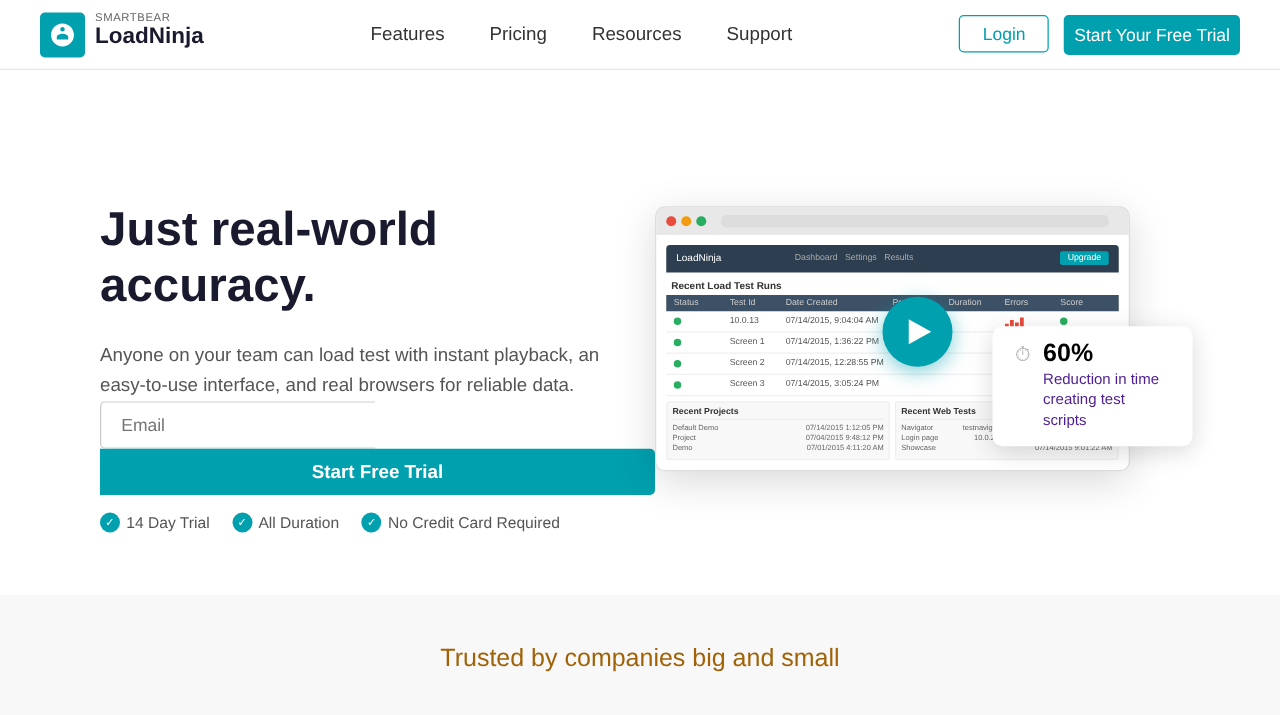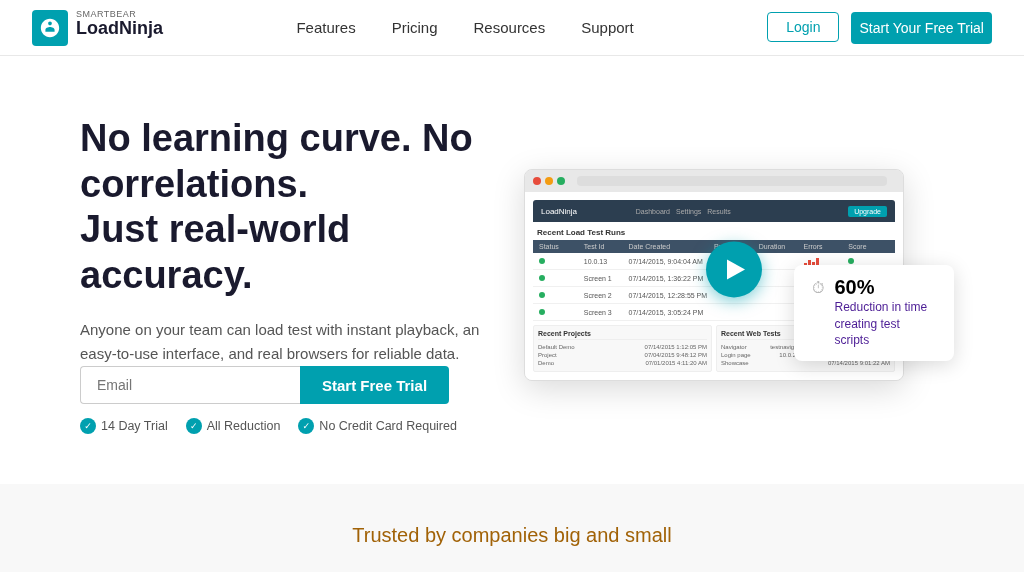--- a/index.html
+++ b/index.html
@@ -37,21 +37,21 @@
       display: flex; align-items: center; justify-content: space-between;
       padding: 60px 80px 50px 80px; min-height: 370px; background: #fff;
     }
     .hero-left { max-width: 460px; }
     .hero-headline {
       font-size: 38px; font-weight: 700; color: #1a1a2e; line-height: 1.2; margin-bottom: 20px;
     }
     .hero-sub {
       font-size: 15px; color: #555; line-height: 1.6; max-width: 400px;
     }
-    .hero-form { display: flex; gap: 0; margin-bottom: 14px; }
+    .hero-form { display: flex; gap: 0; margin-bottom: 14px; flex-direction: column; }
     .hero-email {
       border: 1.5px solid #ccc; border-right: none; padding: 10px 16px;
       font-size: 14px; color: #aaa; border-radius: 4px 0 0 4px; width: 220px; outline: none;
     }
     .btn-start-trial {
       background: #00a0af; color: #fff; border: none;
       padding: 10px 22px; font-size: 15px; font-weight: 600;
       border-radius: 0 4px 4px 0; cursor: pointer; white-space: nowrap;
     }
     .hero-badges { display: flex; gap: 18px; align-items: center; }
@@ -153,36 +153,36 @@
 
   <div class="nav-actions">
     <button class="btn-login">Login</button>
     <button class="btn-trial-nav">Start Your Free Trial</button>
   </div>
 </nav>
 
 <section class="hero">
   <div class="hero-left">
     <h1 class="hero-headline">
-      <span>No learning curve. No correlations.</span><br>
+      <br>
       <span>Just real-world accuracy.</span>
     </h1>
     <p class="hero-sub">Anyone on your team can load test with instant playback, an easy-to-use interface, and real browsers for reliable data.</p>
     <div class="hero-form">
       <input class="hero-email" type="email" placeholder="Email" style="">
       <button class="btn-start-trial">Start Free Trial</button>
     </div>
     <div class="hero-badges">
       <div class="badge">
         <div class="badge-check">✓</div>
         <span>14 Day Trial</span>
       </div>
       <div class="badge">
         <div class="badge-check">✓</div>
-        <span>All Reduction</span>
+        <span>All Duration</span>
       </div>
       <div class="badge">
         <div class="badge-check">✓</div>
         <span>No Credit Card Required</span>
       </div>
     </div>
   </div>
 
   <div class="hero-right">
 

